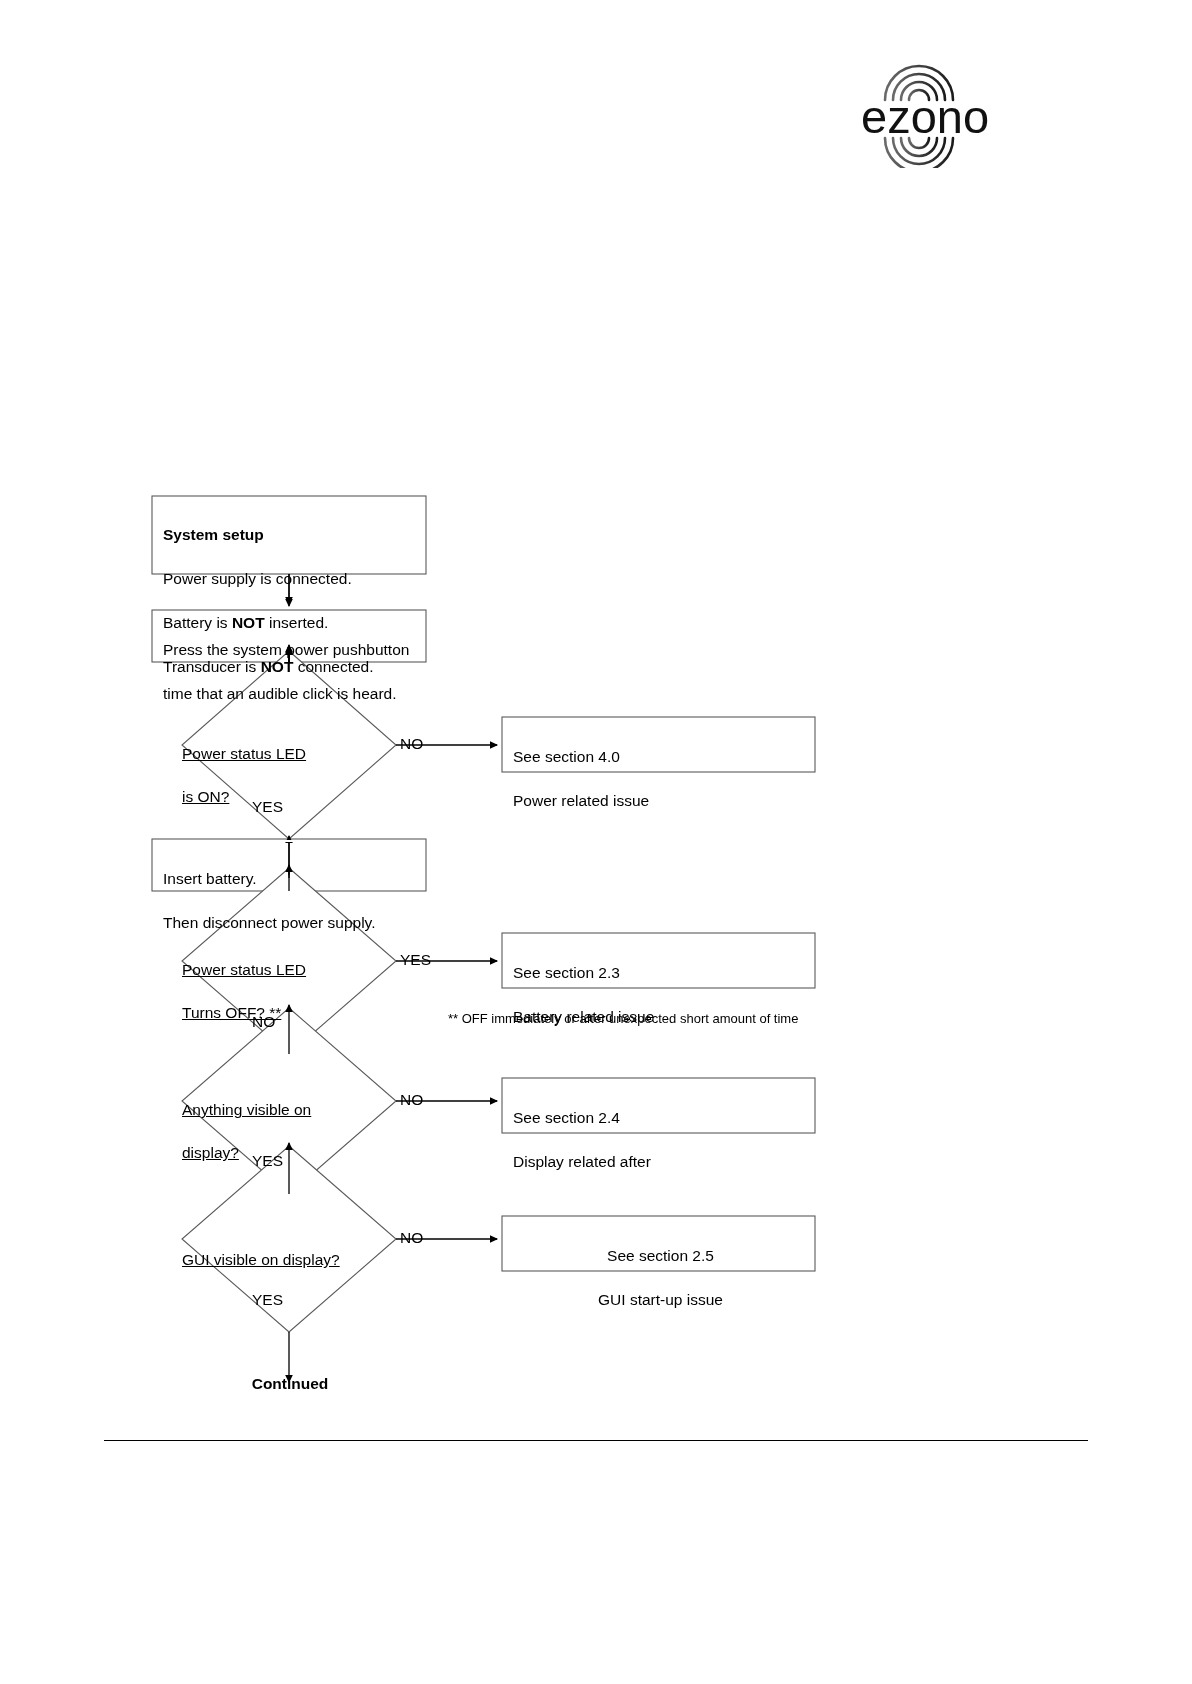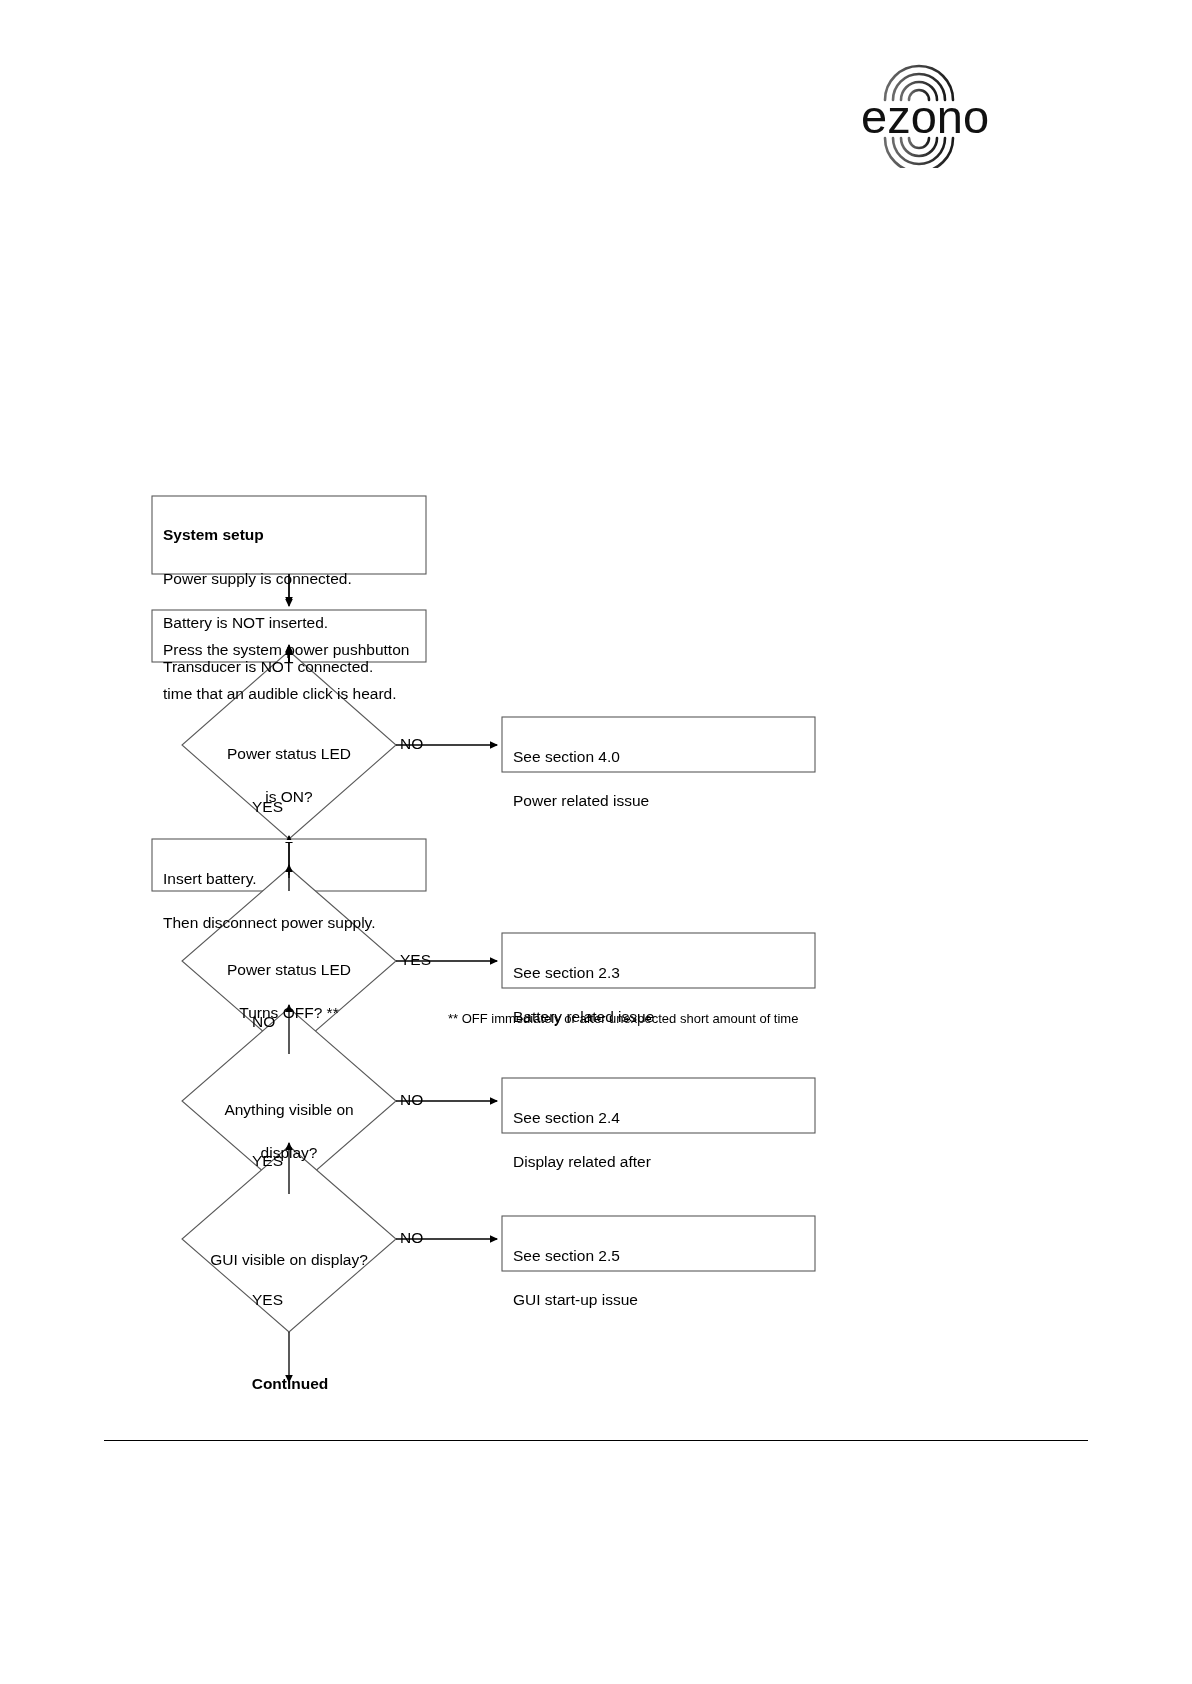--- a/index.html
+++ b/index.html
@@ -44,25 +44,26 @@
     white-space: pre-line;
   }
   .box-text {
     text-align: left;
   }
   .box-text .hd {
     font-weight: bold;
     display: block;
   }
   .box-text .ln { display: block; }
-  .box-text b { font-weight: normal; }
+  .box-text b { font-weight: bold; }
 
   .diamond-text {
-    text-align: center;
+    text-align: left;
     line-height: 1.38;
+    text-decoration: underline;
   }
   .diamond-text .ln { display: block; }
 
   .edge-label {
     position: absolute;
     font-size: 15.5px;
     text-align: left;
     color: #000;
   }
   .footnote {
@@ -242,21 +243,21 @@
   <span class="ln">Display related after</span>
 </div>
 
 <div class="edge-label" style="left:400px; top:1091px; width:46px;">NO</div>
 <div class="edge-label" style="left:252px; top:1152px; width:76px;">YES</div>
 
 <div class="node-text diamond-text" style="left:182px; top:1228px; width:214px;">
   <span class="ln">GUI visible on display?</span>
 </div>
 
-<div class="node-text box-text" style="left:513px; top:1223px; width:295px;">
+<div class="node-text box-text" style="left:513px; top:1223px; width:295px;text-align:center;">
   <span class="ln">See section 2.5</span>
   <span class="ln">GUI start-up issue</span>
 </div>
 
 <div class="edge-label" style="left:400px; top:1229px; width:46px;">NO</div>
 <div class="edge-label" style="left:252px; top:1291px; width:76px;">YES</div>
 
 <div class="terminal-label" style="left:232px; top:1375px; width:116px;font-weight:bold;">Continued</div>
 
 <div id="footer-rule"></div>

